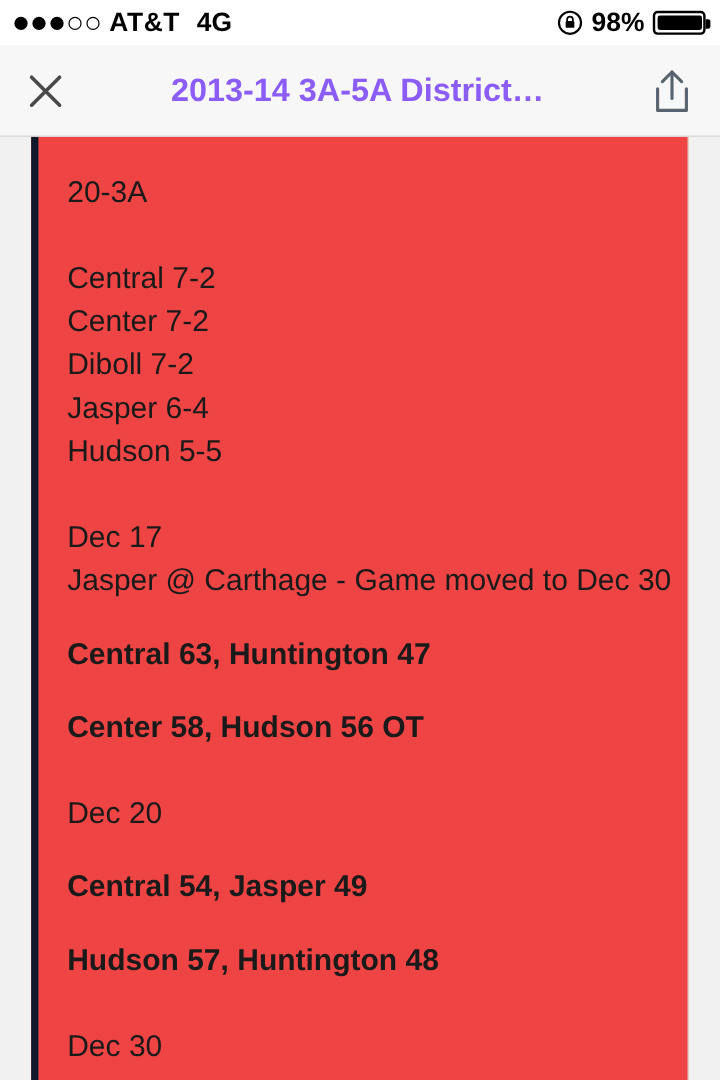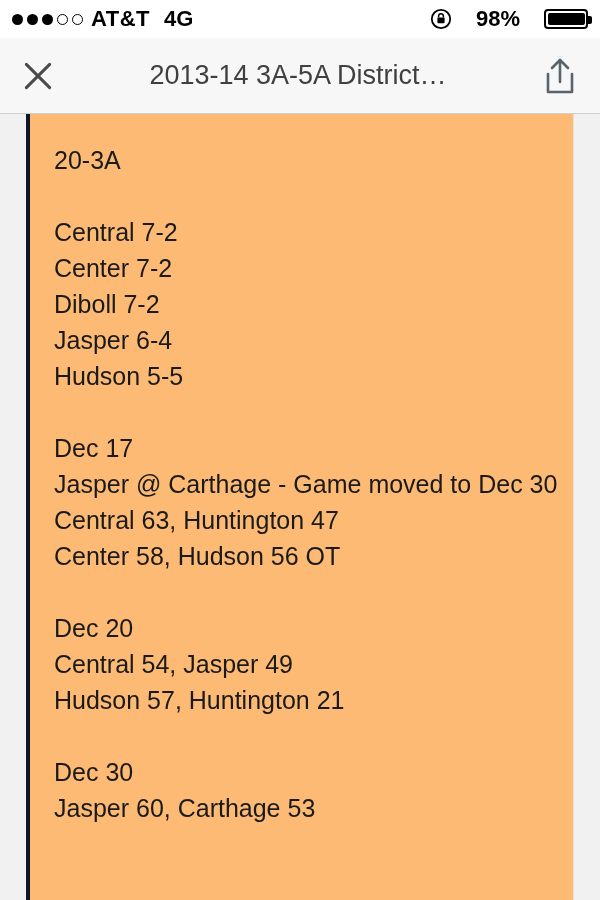--- a/index.html
+++ b/index.html
@@ -42,21 +42,21 @@
     position: absolute;
     left: 0; right: 0;
     text-align: center;
     font-size: 23px;
     font-weight: bold;
   }
   .sb-right {
     margin-left: auto;
     display: flex;
     align-items: center;
-    gap: 24px;
+    gap: 7px;
   }
   .lock-icon { display: inline-flex; align-items: center; }
   .batt-pct { font-size: 22px; font-weight: bold; }
   .battery {
     width: 44px; height: 20px;
     border: 2px solid #000;
     border-radius: 4px;
     position: relative;
     display: inline-block;
   }
@@ -103,22 +103,22 @@
   .close-btn span:last-child  { transform: translate(-50%,-50%) rotate(-45deg); }
 
   .nav-titles {
     flex: 1 1 auto;
     text-align: center;
     overflow: hidden;
     padding: 0 6px;
   }
   .nav-title {
     font-size: 27px;
-    font-weight: normal;
-    color: #404040;
+    font-weight: bold;
+    color: #8b5cf6;
     white-space: nowrap;
     overflow: hidden;
     text-overflow: ellipsis;
     line-height: 1.15;
   }
   .nav-url {
     font-size: 19px;
     color: #8a9199;
     white-space: nowrap;
     overflow: hidden;
@@ -136,33 +136,33 @@
   .content-wrap {
     position: absolute;
     top: 114px; left: 0; right: 0; bottom: 0;
     background: #f1f1f1;
     overflow: hidden;
   }
   .page {
     position: absolute;
     top: 0; bottom: 0;
     left: 26px; right: 26px;
-    background: #fdba74;
-    border-left: 4px solid #0f172a;
+    background: #ef4444;
+    border-left: 6px solid #0f172a;
     border-right: 1px solid #e3e3e3;
     padding: 28px 24px 0 24px;
     overflow: hidden;
   }
   .line {
     font-size: 25px;
     color: #1a1a1a;
     line-height: 36px;
     white-space: nowrap;
   }
-  .line.bold { font-weight: normal; }
+  .line.bold { font-weight: bold; margin-top: 25px; }
   .spacer { height: 36px; }
 </style>
 </head>
 <body>
 
 <div id="screen">
 
   <div class="statusbar">
     <div class="sb-left">
       <div class="dots">
@@ -221,20 +221,20 @@
         <div class="line">Jasper 6-4</div>
         <div class="line">Hudson 5-5</div>
         <div class="spacer"></div>
         <div class="line">Dec 17</div>
         <div class="line">Jasper @ Carthage - Game moved to Dec 30</div>
         <div class="line bold">Central 63, Huntington 47</div>
         <div class="line bold">Center 58, Hudson 56 OT</div>
         <div class="spacer"></div>
         <div class="line">Dec 20</div>
         <div class="line bold">Central 54, Jasper 49</div>
-        <div class="line bold">Hudson 57, Huntington 21</div>
+        <div class="line bold">Hudson 57, Huntington 48</div>
         <div class="spacer"></div>
         <div class="line">Dec 30</div>
         <div class="line bold">Jasper 60, Carthage 53</div>
       </div>
   </div>
 
 </div>
 
 </body></html>

